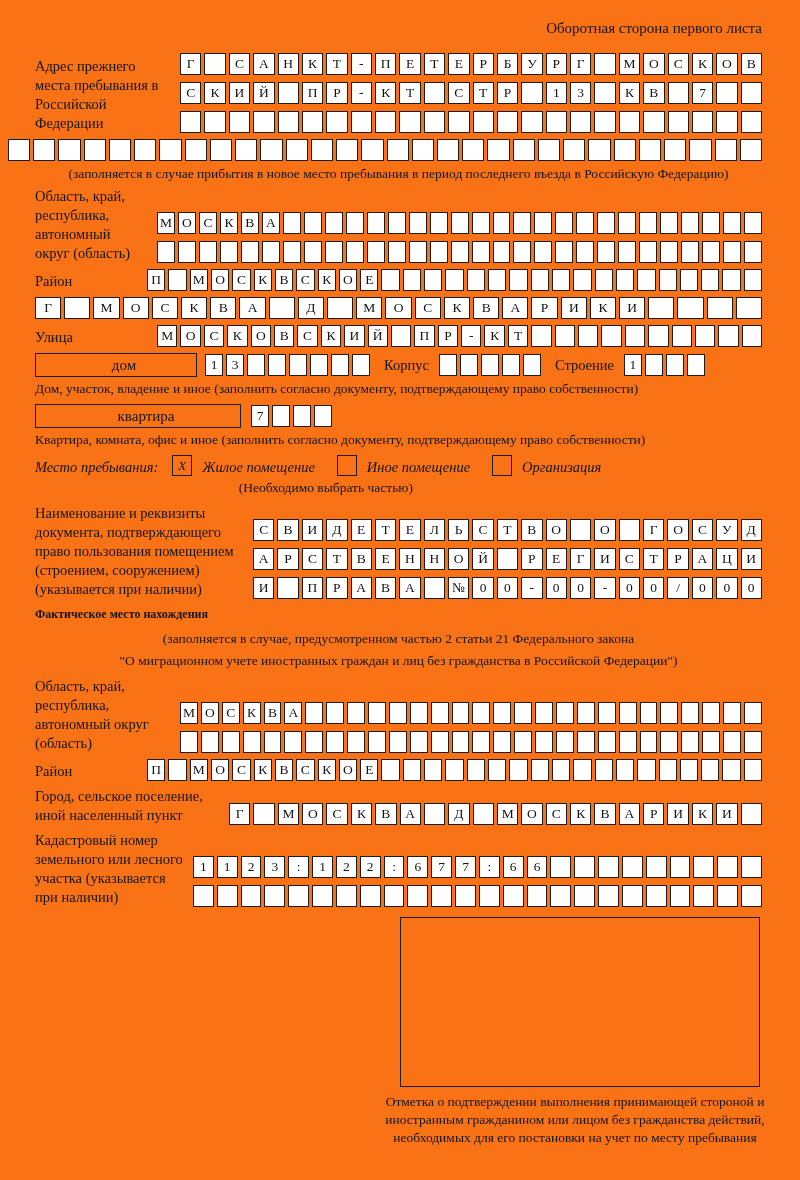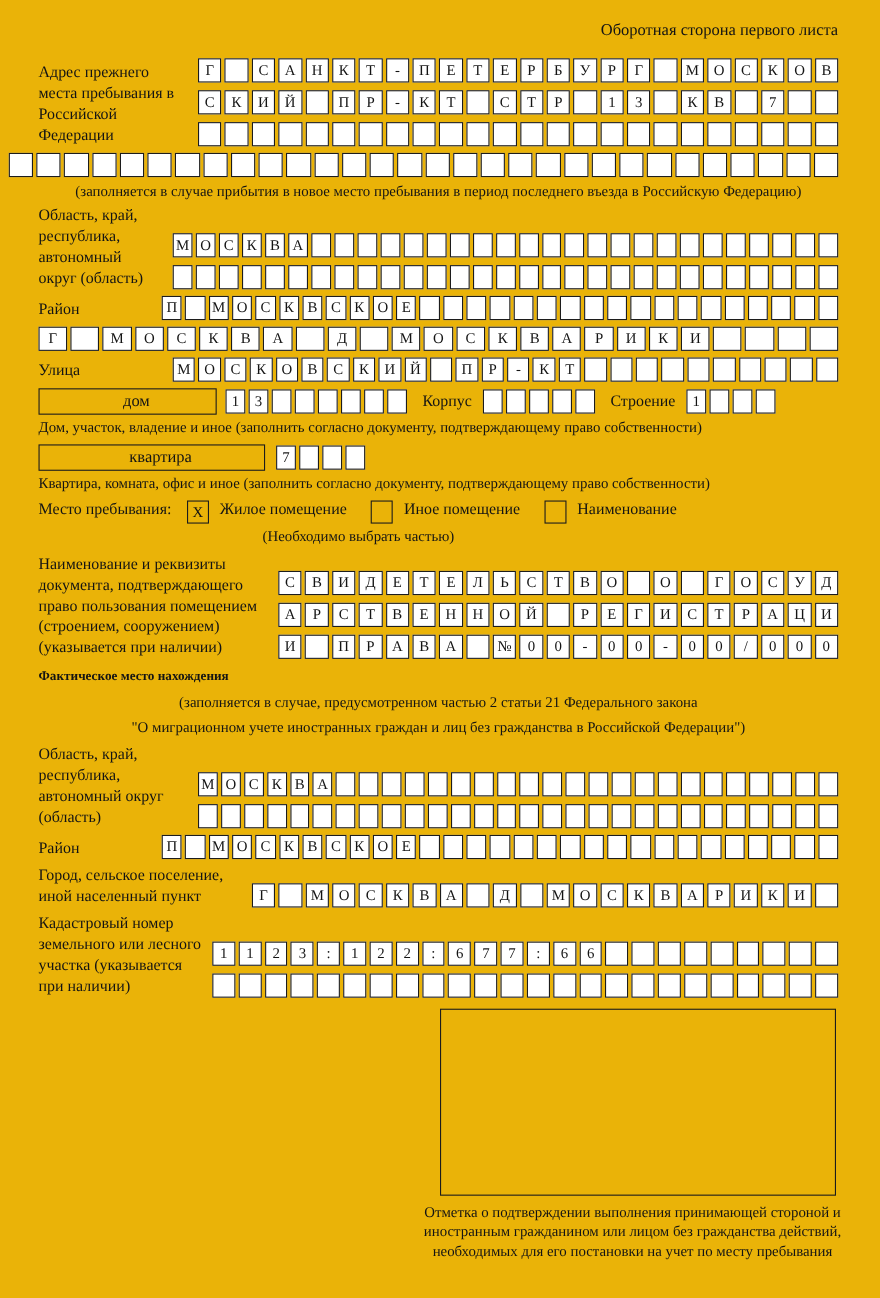--- a/index.html
+++ b/index.html
@@ -1,19 +1,19 @@
 <!DOCTYPE html>
 <html><head>
 <meta charset="utf-8">
 <style>
   * { margin: 0; padding: 0; box-sizing: border-box; }
   body { background: #ffffff; }
   .page {
     width: 800px; height: 1180px;
-    background: #eab308;
+    background: #f97316;
     font-family: "Liberation Serif", "DejaVu Serif", serif;
     color: #141414;
     padding: 20px 38px 10px 35px;
     position: relative;
     overflow: hidden;
   }
   .header-note {
     text-align: right;
     font-size: 15px;
     margin-bottom: 16px;
@@ -53,21 +53,21 @@
   .house-row, .apt-row { display: flex; align-items: center; margin-bottom: 4px; }
   .wide-box {
     height: 24px; border: 1.6px solid #1c1c1c;
     display: flex; align-items: center; justify-content: center;
     font-size: 15px;
     padding-left: 16px;
   }
   .house-box { width: 162px; margin-right: 8px; }
   .apt-box { width: 206px; margin-right: 10px; }
   .mini-label { font-size: 14.5px; margin: 0 10px 0 14px; }
-  .chk-row { display: flex; align-items: flex-start; margin: 6px 0 4px 0; font-size: 14.5px; }
+  .chk-row { display: flex; align-items: flex-end; margin: 6px 0 4px 0; font-size: 14.5px; font-style: italic; }
   .chk {
     width: 20px; height: 21px; border: 1.6px solid #1c1c1c;
     display: inline-flex; align-items: center; justify-content: center;
     font-size: 13.5px; margin: 0 10px 0 14px; flex: 0 0 auto;
   }
   .chk-label { margin-right: 8px; }
   .center-note-small { font-size: 13.5px; text-align: center; width: 62%; margin-left: 9%; margin-bottom: 8px; }
   .subtitle { font-size: 12px; font-weight: bold; text-align: left; margin: 8px 0 8px 0; }
   .stamp-box {
     width: 360px; height: 170px;
@@ -410,21 +410,21 @@
   </div>
   <div class="note-left">Квартира, комната, офис и иное (заполнить согласно документу, подтверждающему право собственности)</div>
 
   <div class="chk-row">
     <span>Место пребывания:</span>
     <span class="chk">X</span>
     <span class="chk-label">Жилое помещение</span>
     <span class="chk"></span>
     <span class="chk-label">Иное помещение</span>
     <span class="chk"></span>
-    <span class="chk-label">Наименование</span>
+    <span class="chk-label">Организация</span>
   </div>
   <div class="center-note-small">(Необходимо выбрать частью)</div>
 
   <div class="field-row">
     <div class="label lw218">Наименование и реквизиты документа, подтверждающего право пользования помещением (строением, сооружением) (указывается при наличии)</div>
     <div class="rows-col">
       <div class="cellrow">
           <span class="cell">С</span>
           <span class="cell">В</span>
           <span class="cell">И</span>

